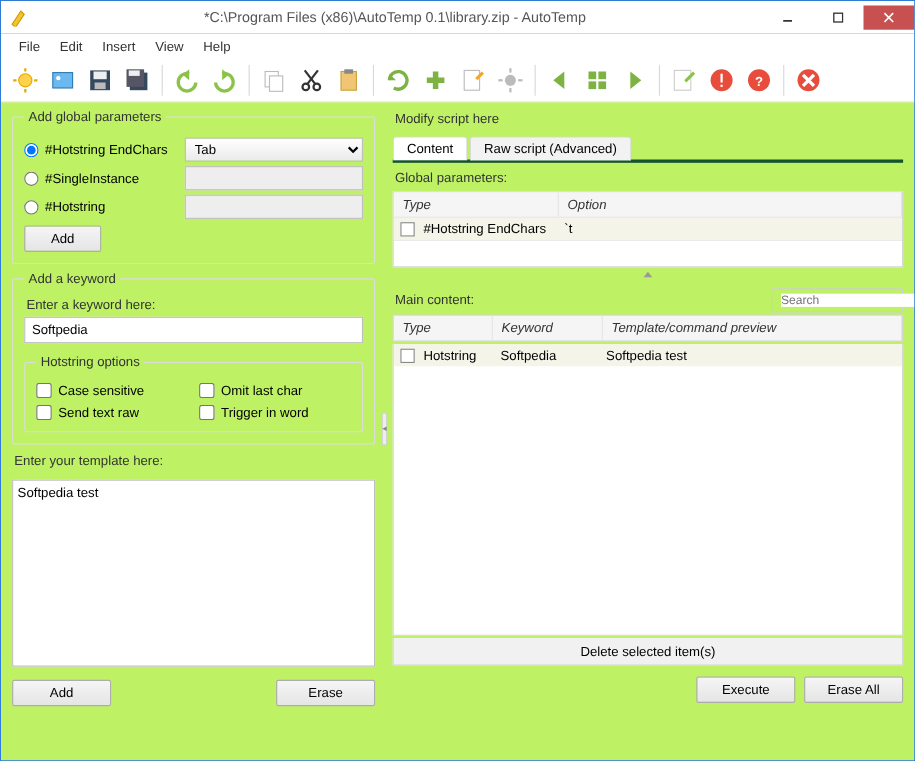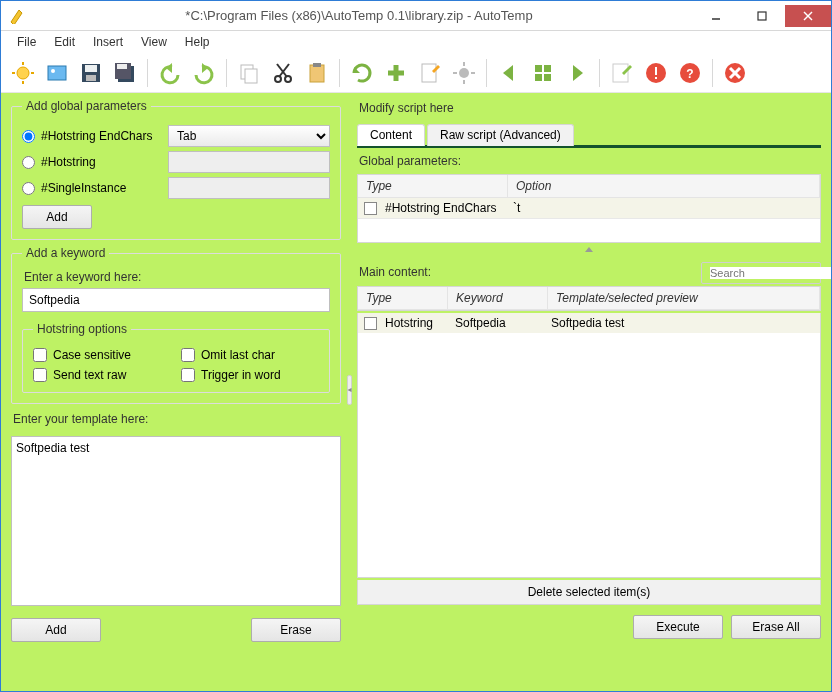--- a/index.html
+++ b/index.html
@@ -250,28 +250,28 @@
         <div class="param-row">
           <label>
               <input type="radio" name="gp" checked="" style="">
               <span>#Hotstring EndChars</span>
             </label>
           <select class="combo"><option>Tab</option></select>
         </div>
         <div class="param-row">
           <label>
               <input type="radio" name="gp" style="">
-              <span>#Hotstring</span>
+              <span>#SingleInstance</span>
             </label>
           <div class="combo-dis"></div>
         </div>
         <div class="param-row">
           <label>
               <input type="radio" name="gp" style="">
-              <span>#SingleInstance</span>
+              <span>#Hotstring</span>
             </label>
           <div class="combo-dis"></div>
         </div>
         <div style="margin-top:6px"><button class="btn">Add</button></div>
       </fieldset>
 
       <fieldset>
         <legend>Add a keyword</legend>
         <div class="lbl">Enter a keyword here:</div>
         <input class="text" value="Softpedia" style="">
@@ -342,21 +342,21 @@
               <circle cx="6" cy="6" r="4" fill="none" stroke="#777" stroke-width="1.5"></circle>
               <line x1="9" y1="9" x2="13" y2="13" stroke="#777" stroke-width="1.5"></line>
             </svg>
           <input placeholder="Search" style="">
         </div>
       </div>
       <div class="table main-table">
         <div class="table-header">
           <div class="th">Type</div>
           <div class="th">Keyword</div>
-          <div class="th">Template/selected preview</div>
+          <div class="th">Template/command preview</div>
         </div>
       </div>
       <div class="main-table-body">
         <div class="table-row">
           <span class="row-check"></span>
           <span class="td" style="width:70px">Hotstring</span>
           <span class="td" style="width:96px">Softpedia</span>
           <span class="td">Softpedia test</span>
         </div>
       </div>

